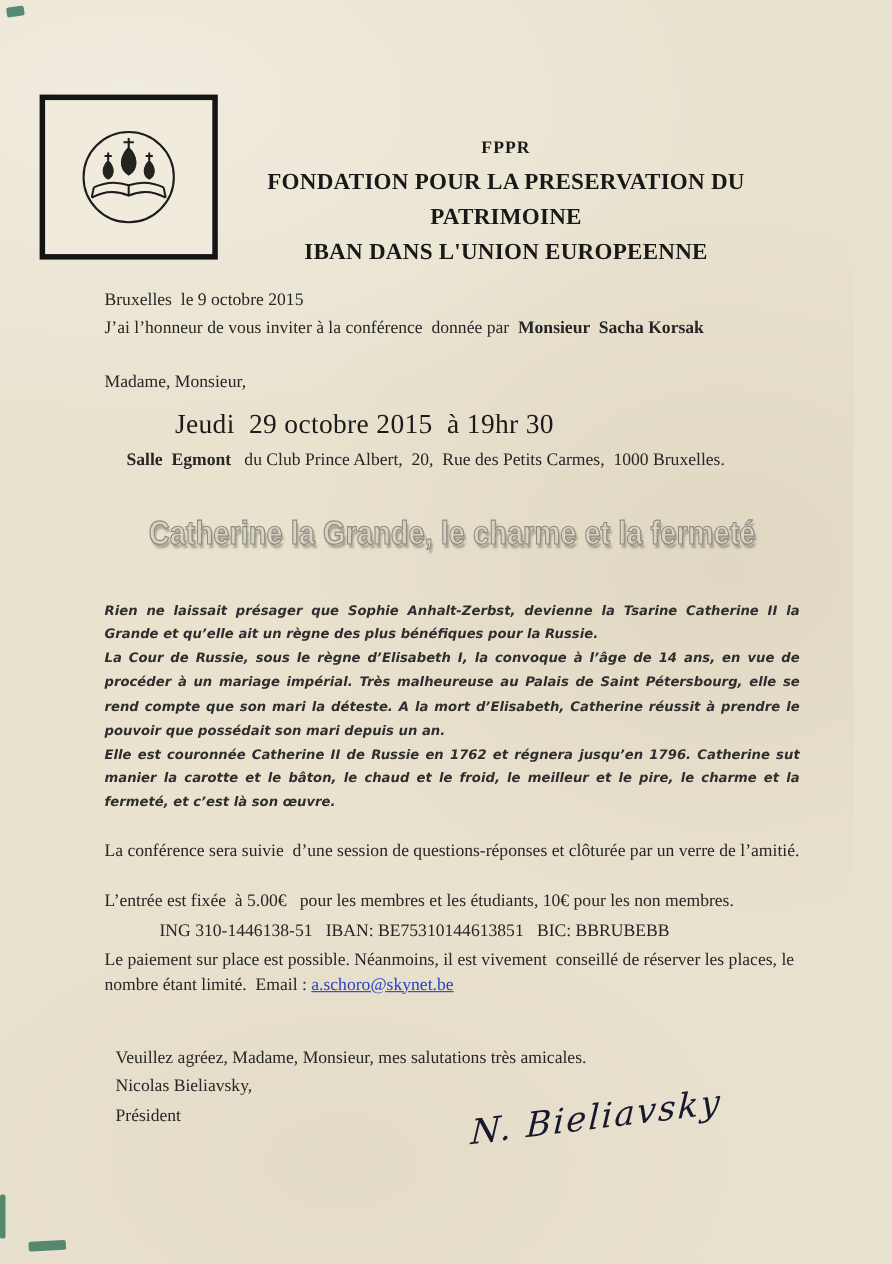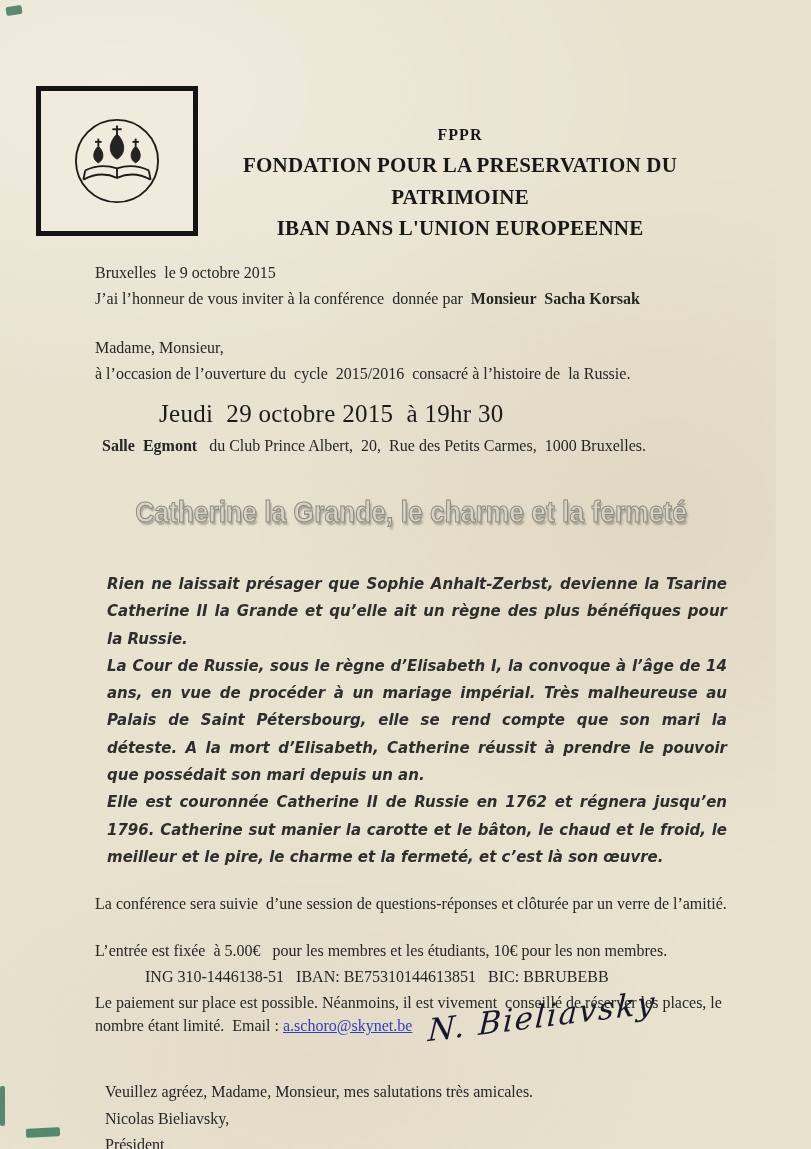--- a/index.html
+++ b/index.html
@@ -35,34 +35,34 @@
   .org-name { font-size: 21px; line-height: 1.5; letter-spacing: 0.2px; }
 
   
   .content { position: absolute; left: 95px; top: 262px; width: 632px; font-size: 16px; line-height: 1.4; }
   .pre { white-space: pre-wrap; }
   .strong { font-weight: 700; }
 
   .salutation { margin-top: 26px; }
   .line { margin-top: 4px; }
   .event { font-size: 25px; font-weight: 400; margin: 10px 0 4px 64px; letter-spacing: 0.3px; color: #1b1b1b; }
-  .venue { margin-left: 7px; }
+  .venue { margin-left: 20px; }
 
   .headline {
     margin-top: 34px; text-align: center; white-space: nowrap;
     font-family: "Liberation Sans", sans-serif; font-weight: 700; font-size: 30px;
     color: #d8d3c3; -webkit-text-stroke: 1.1px #8e8b80;
     text-shadow: 2px 3px 2px rgba(110,108,100,0.5);
     transform: scaleX(0.88); transform-origin: 50% 50%;
   }
 
   .abstract {
     margin-top: 38px; font-family: "DejaVu Sans", sans-serif;
-    font-style: italic; font-weight: 700; font-size: 15px; line-height: 1.82;
-    text-align: justify; color: #2e2e2e; margin-left: 12px;
+    font-style: italic; font-weight: 700; font-size: 12px; line-height: 1.82;
+    text-align: justify; color: #2e2e2e;
   }
   .abstract p { margin: 0; }
 
   .qna { margin-top: 22px; }
   .price { margin-top: 24px; }
   .reservation { margin-top: 4px; }
   .bank { margin-top: 4px; margin-left: 50px; }
   .payment { margin-top: 4px; }
   .email-link { color: #2b3fbf; text-decoration: underline; cursor: pointer; font-family: Liberation Serif, serif; }
 
@@ -115,21 +115,20 @@
     <div class="org-acronym">FPPR</div>
     <div class="org-name">FONDATION POUR LA PRESERVATION DU PATRIMOINE</div>
     <div class="org-name">IBAN DANS  L'UNION EUROPEENNE</div>
   </header>
 
   <main class="content">
     <p class="pre dateline">Bruxelles  le 9 octobre 2015</p>
     <p class="pre line"><span>J’ai l’honneur de vous inviter à la conférence  donnée par  </span><span class="strong">Monsieur  Sacha Korsak</span></p>
 
     <p class="pre salutation">Madame, Monsieur,</p>
-    <p class="pre line">à l’occasion de l’ouverture du  cycle  2015/2016  consacré à l’histoire de  la Russie.</p>
 
     <p class="pre event">Jeudi  29 octobre 2015  à 19hr 30</p>
     <p class="pre venue"><span class="strong">Salle  Egmont</span><span>   du Club Prince Albert,  20,  Rue des Petits Carmes,  1000 Bruxelles.</span></p>
 
     <h1 class="headline">Catherine la Grande, le charme et la fermeté</h1>
 
     <section class="abstract">
       <p>Rien ne laissait présager que Sophie Anhalt-Zerbst, devienne la Tsarine Catherine II la Grande et  qu’elle ait un  règne des plus bénéfiques pour la Russie.</p>
       <p>La Cour de Russie, sous le règne d’Elisabeth I, la convoque à l’âge de 14 ans, en vue de procéder à un mariage impérial. Très malheureuse au Palais de Saint Pétersbourg, elle se rend compte que son mari la déteste. A la mort d’Elisabeth, Catherine réussit à prendre le pouvoir que possédait son mari depuis un an.</p>
       <p>Elle est couronnée Catherine II de Russie en 1762 et régnera jusqu’en 1796. Catherine sut manier la carotte et le bâton, le chaud et le froid, le meilleur et le pire, le charme et la fermeté, et c’est là son œuvre.</p>

